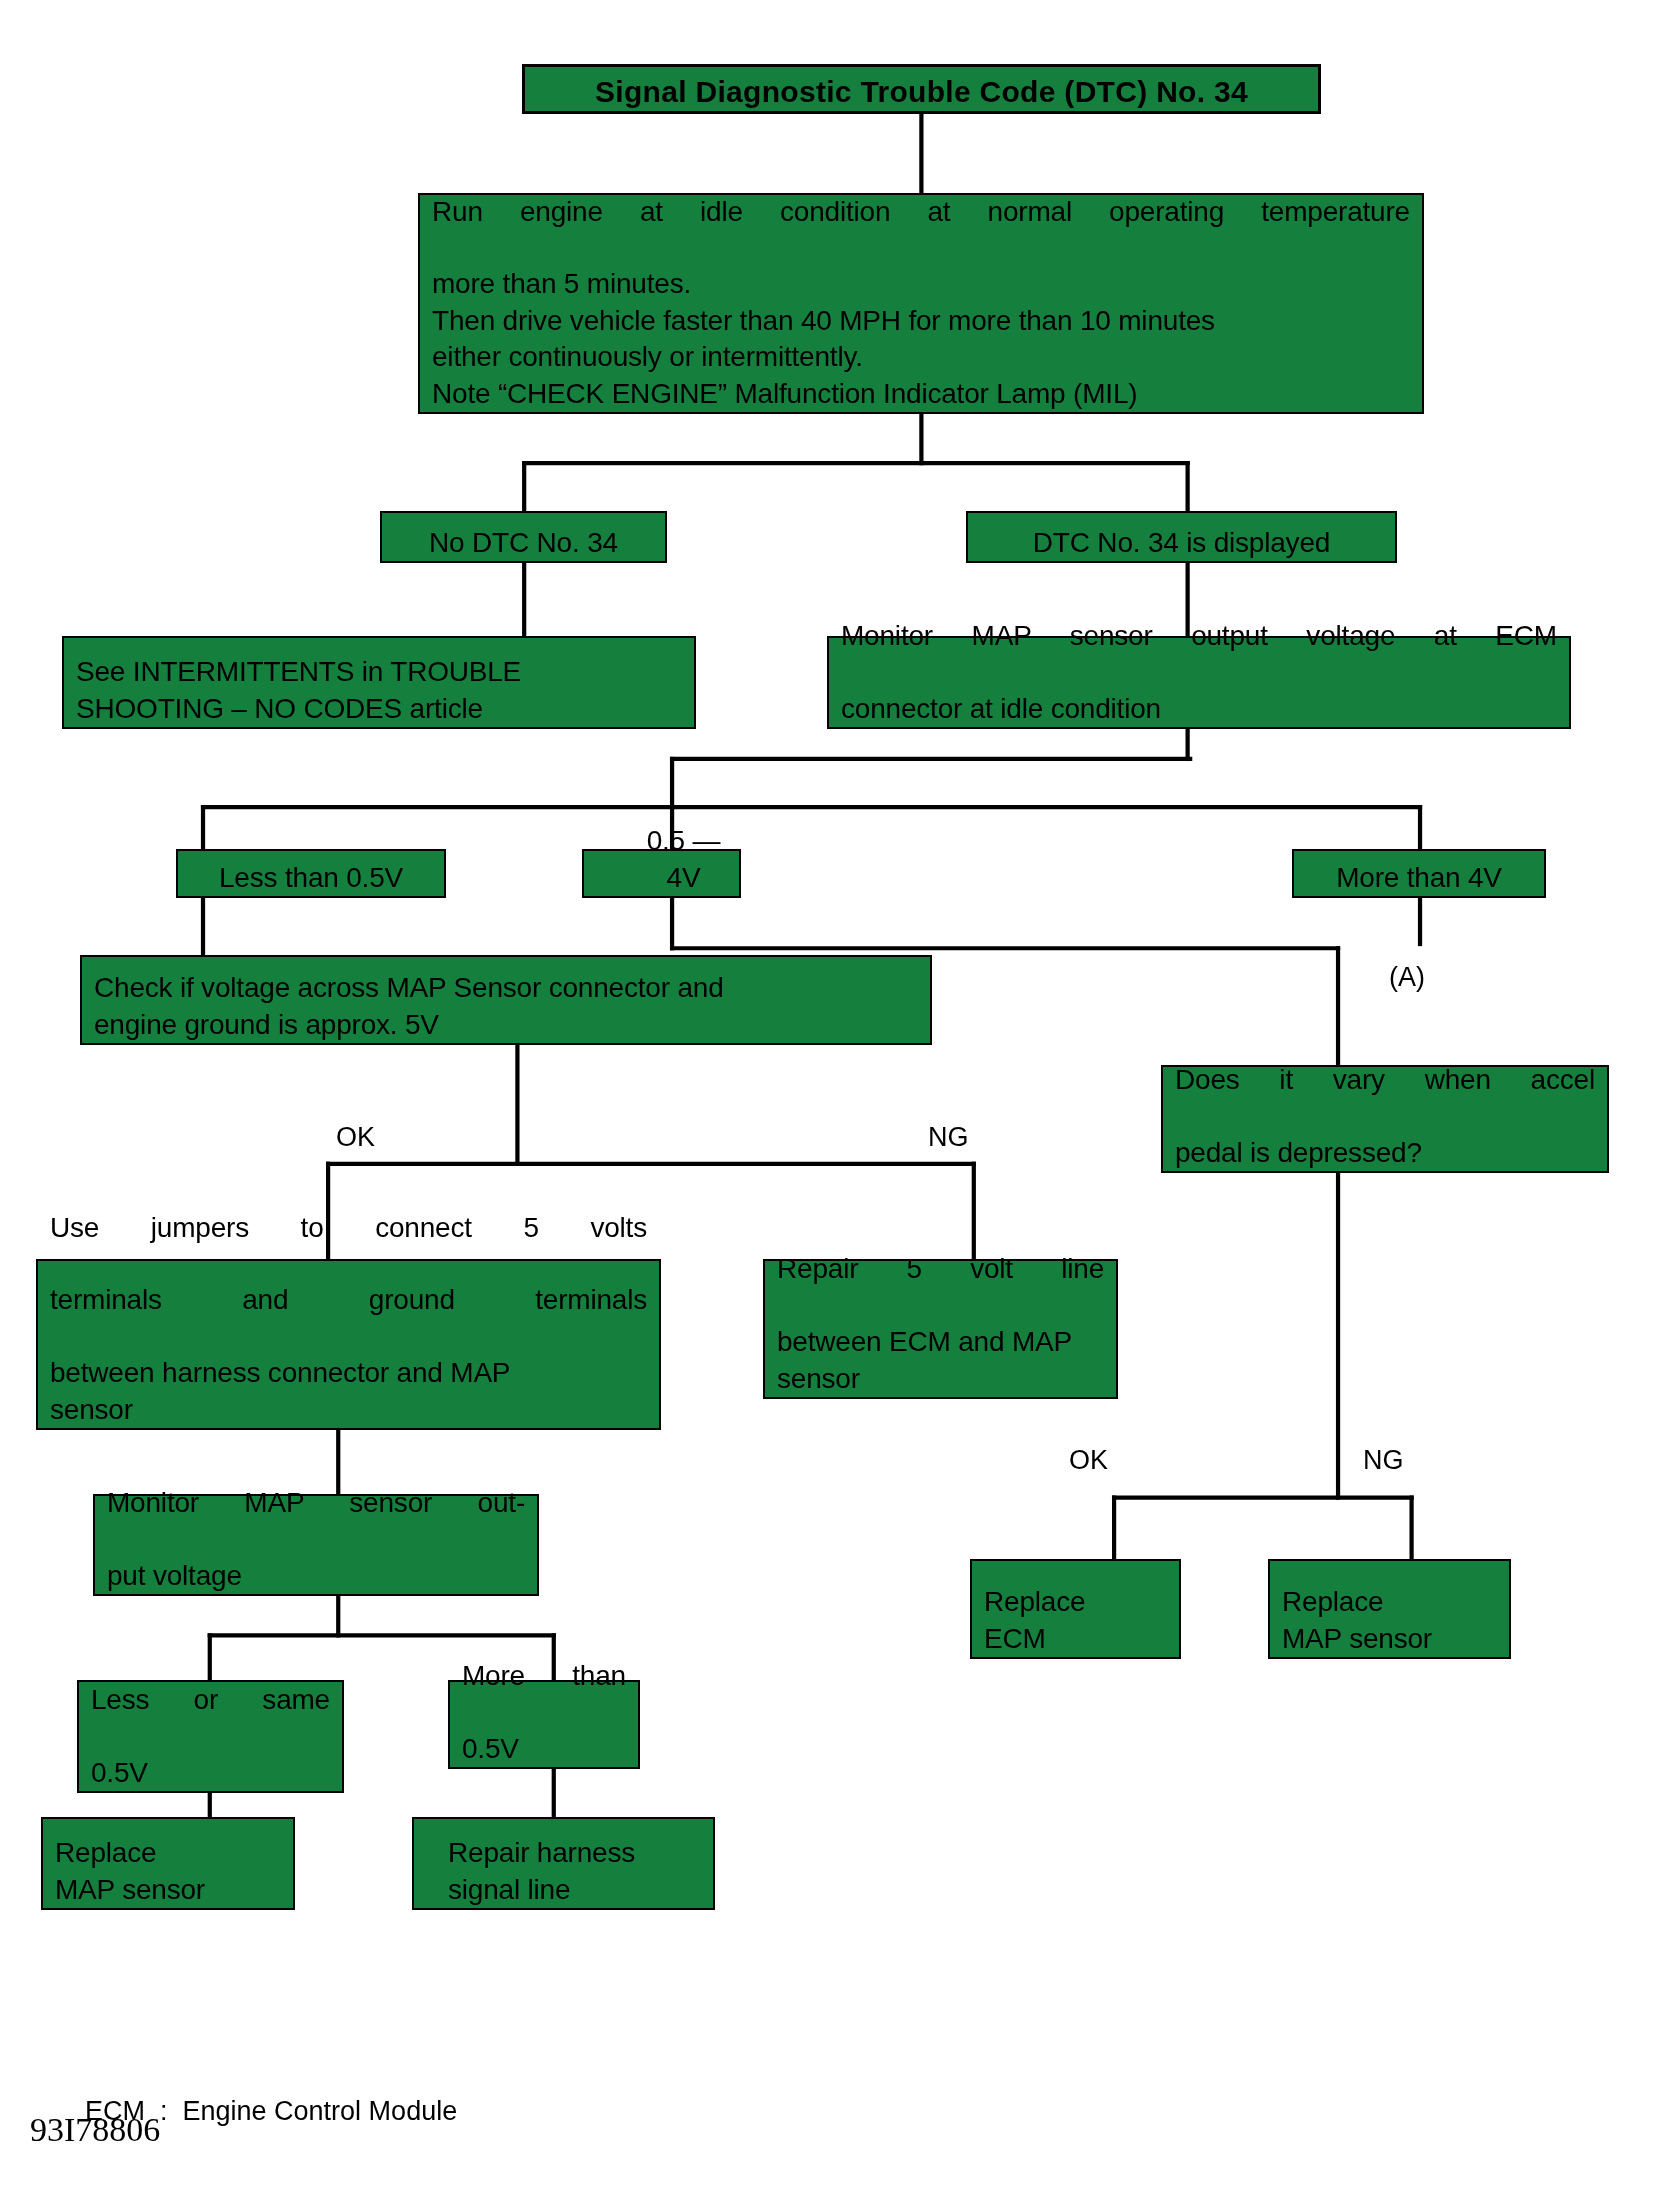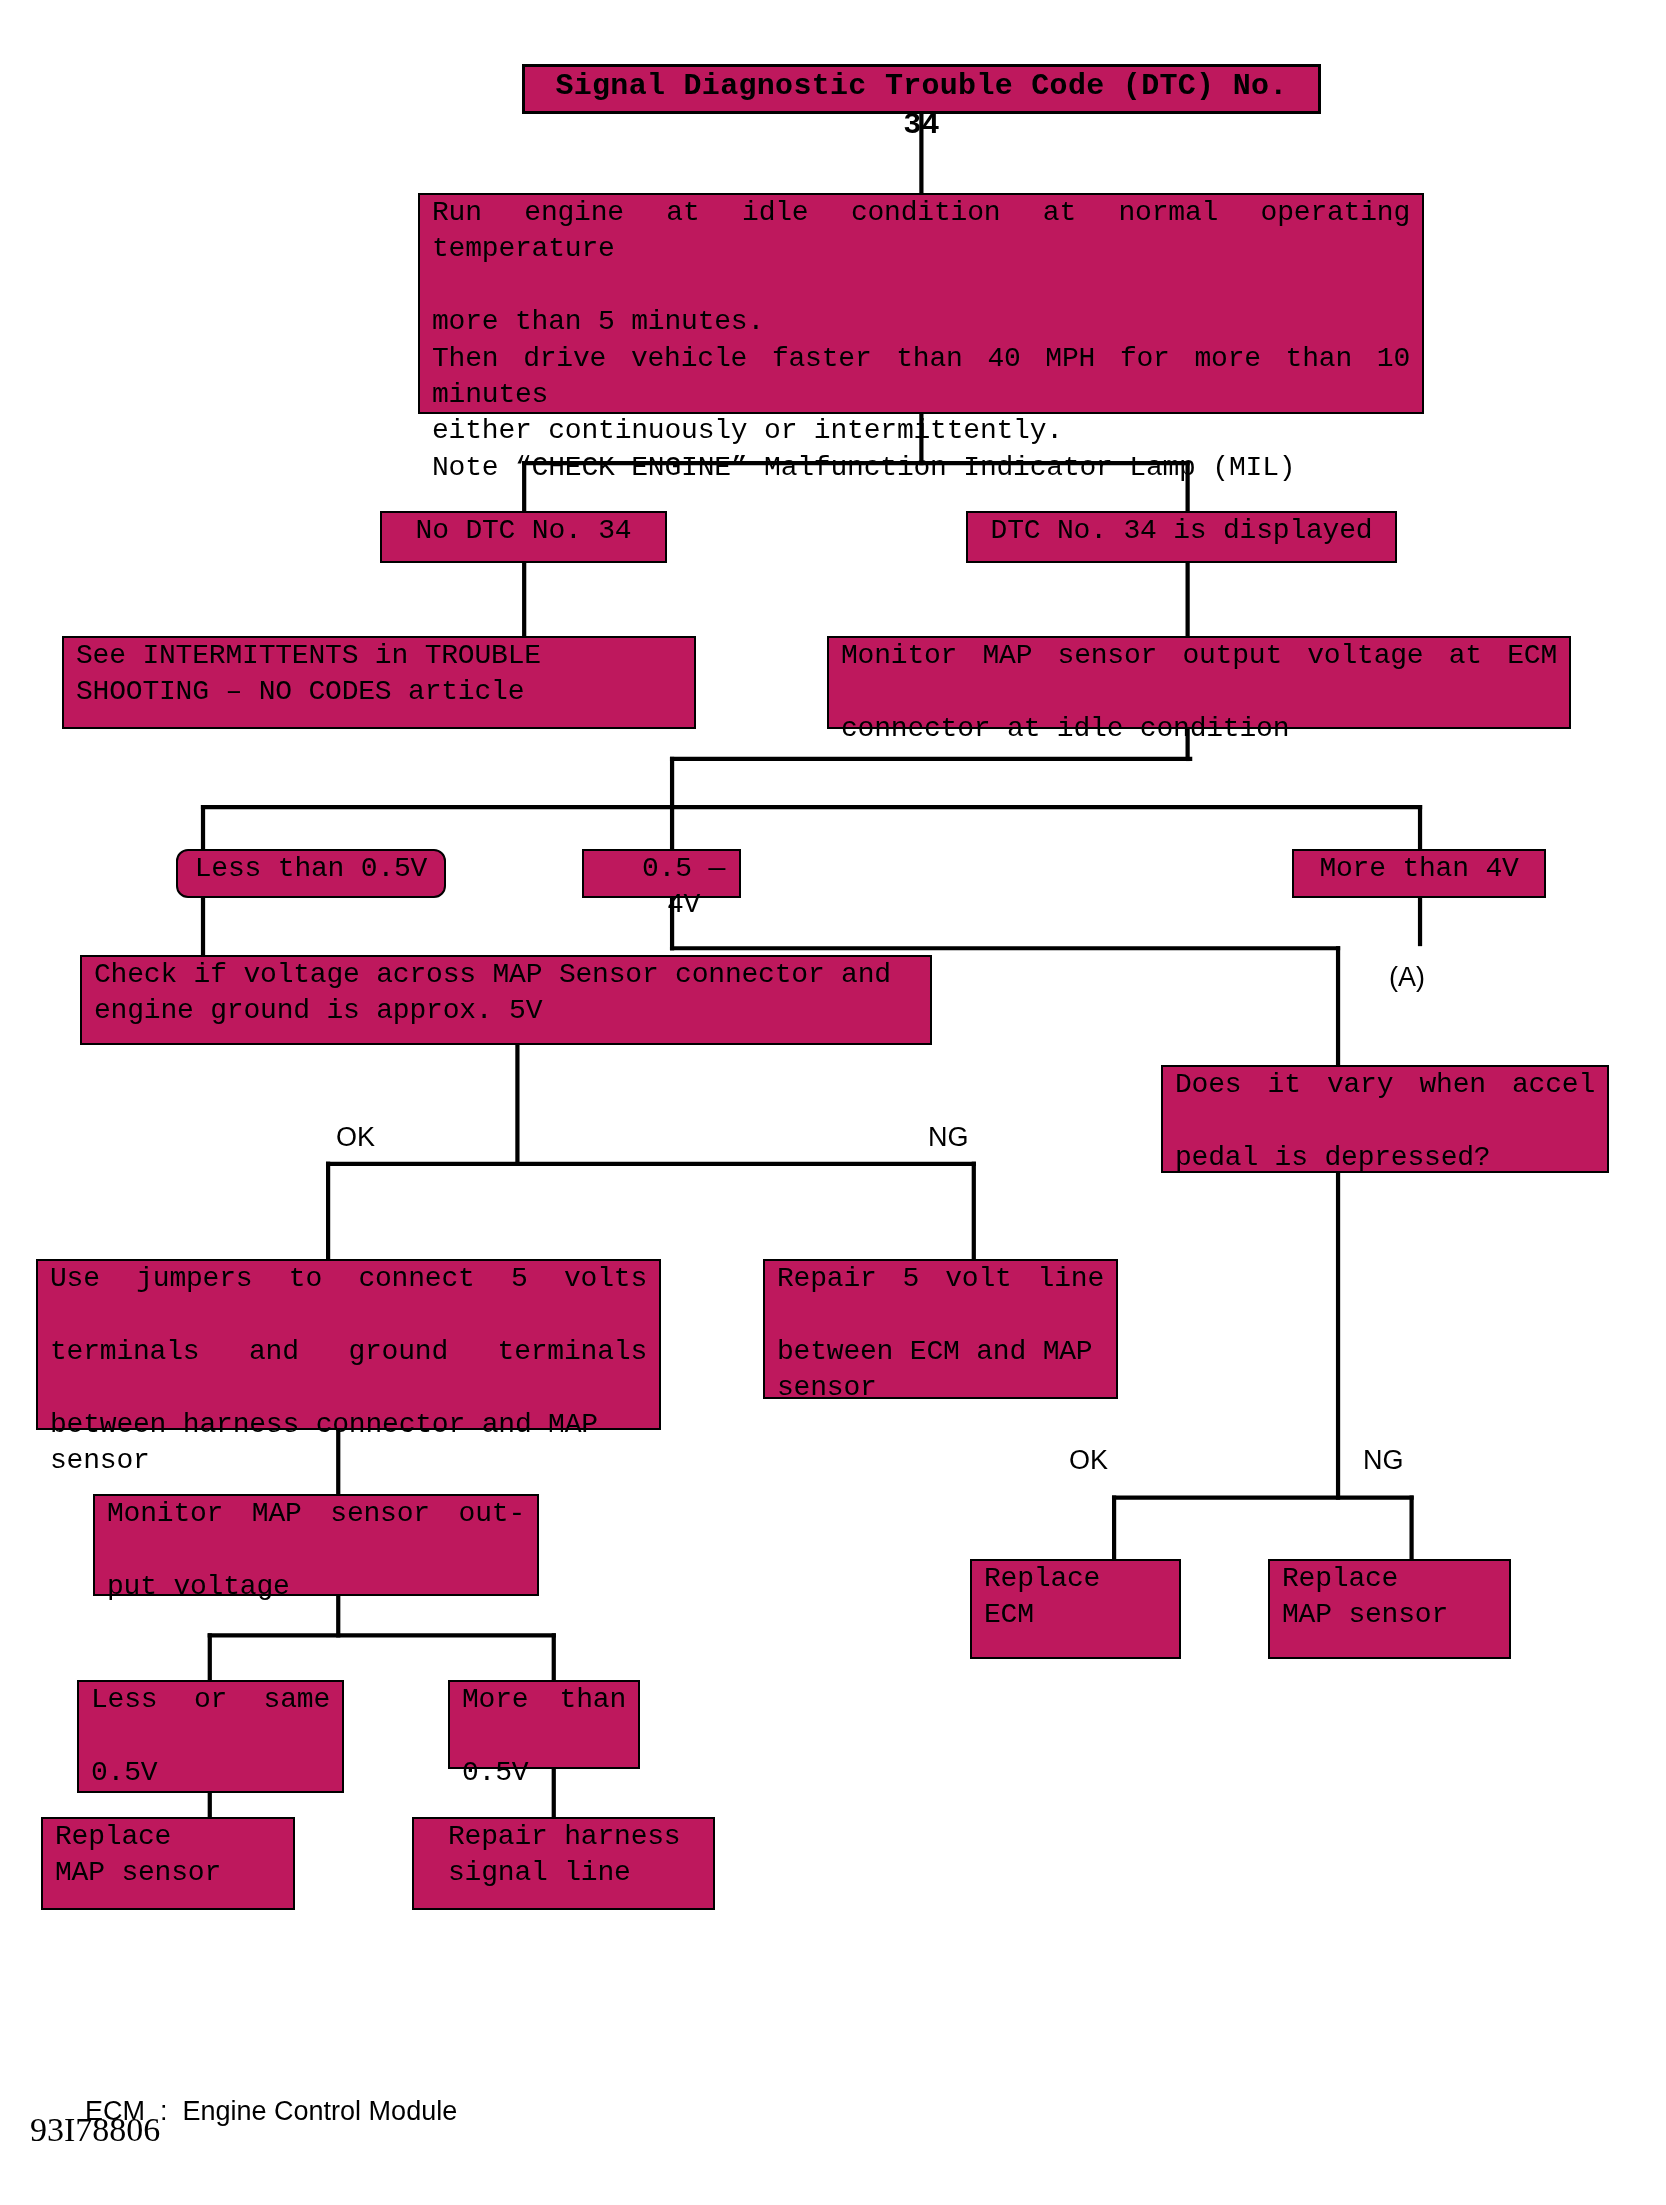--- a/index.html
+++ b/index.html
@@ -5,24 +5,23 @@
   html,body{margin:0;padding:0;background:#ffffff;}
   body{
     width:1667px;height:2205px;position:relative;overflow:hidden;
     font-family:"Liberation Sans","DejaVu Sans",sans-serif;color:#000;
   }
   #sheet{position:absolute;left:0;top:0;width:1667px;height:2205px;}
   svg.wires{position:absolute;left:0;top:0;width:1667px;height:2205px;
             pointer-events:none;}
   svg.wires line,svg.wires path{stroke:#000;fill:none;}
   .box{
-    position:absolute;border:2.5px solid #000;background:#be185d;
+    position:absolute;border:2.5px solid #000;background:#15803d;
     box-sizing:border-box;display:flex;flex-direction:column;
-    justify-content:flex-start;
-    font-family:Liberation Mono, monospace;
+    justify-content:flex-end;
   }
   .box .txt{
     display:block;padding:0 12px;font-size:28px;line-height:1.30;
     letter-spacing:-0.2px;
   }
   .title-box{border:3.4px solid #000;}
   .title-box .txt{
     font-weight:bold;font-size:30px;text-align:center;padding:0 8.5px;
     letter-spacing:0.3px;
   }
@@ -128,21 +127,21 @@
     </span>
   </div>
 
   <div class="box just" style="left:827px;top:636px;width:744px;height:93px;">
     <span class="txt">
       <span class="jline">Monitor MAP sensor output voltage at ECM</span>
       <span>connector at idle condition</span>
     </span>
   </div>
 
-  <div class="box" style="left:176px;top:849px;width:270px;height:49px;border-radius:12px;">
+  <div class="box" style="left:176px;top:849px;width:270px;height:49px;">
     <span class="txt" style="text-align:center;">Less than 0.5V</span>
   </div>
 
   <div class="box" style="left:582px;top:849px;width:159px;height:49px;padding-left:44px;">
     <span class="txt" style="text-align:center;">0.5 — 4V</span>
   </div>
 
   <div class="box" style="left:1292px;top:849px;width:254px;height:49px;">
     <span class="txt" style="text-align:center;">More than 4V</span>
   </div>

